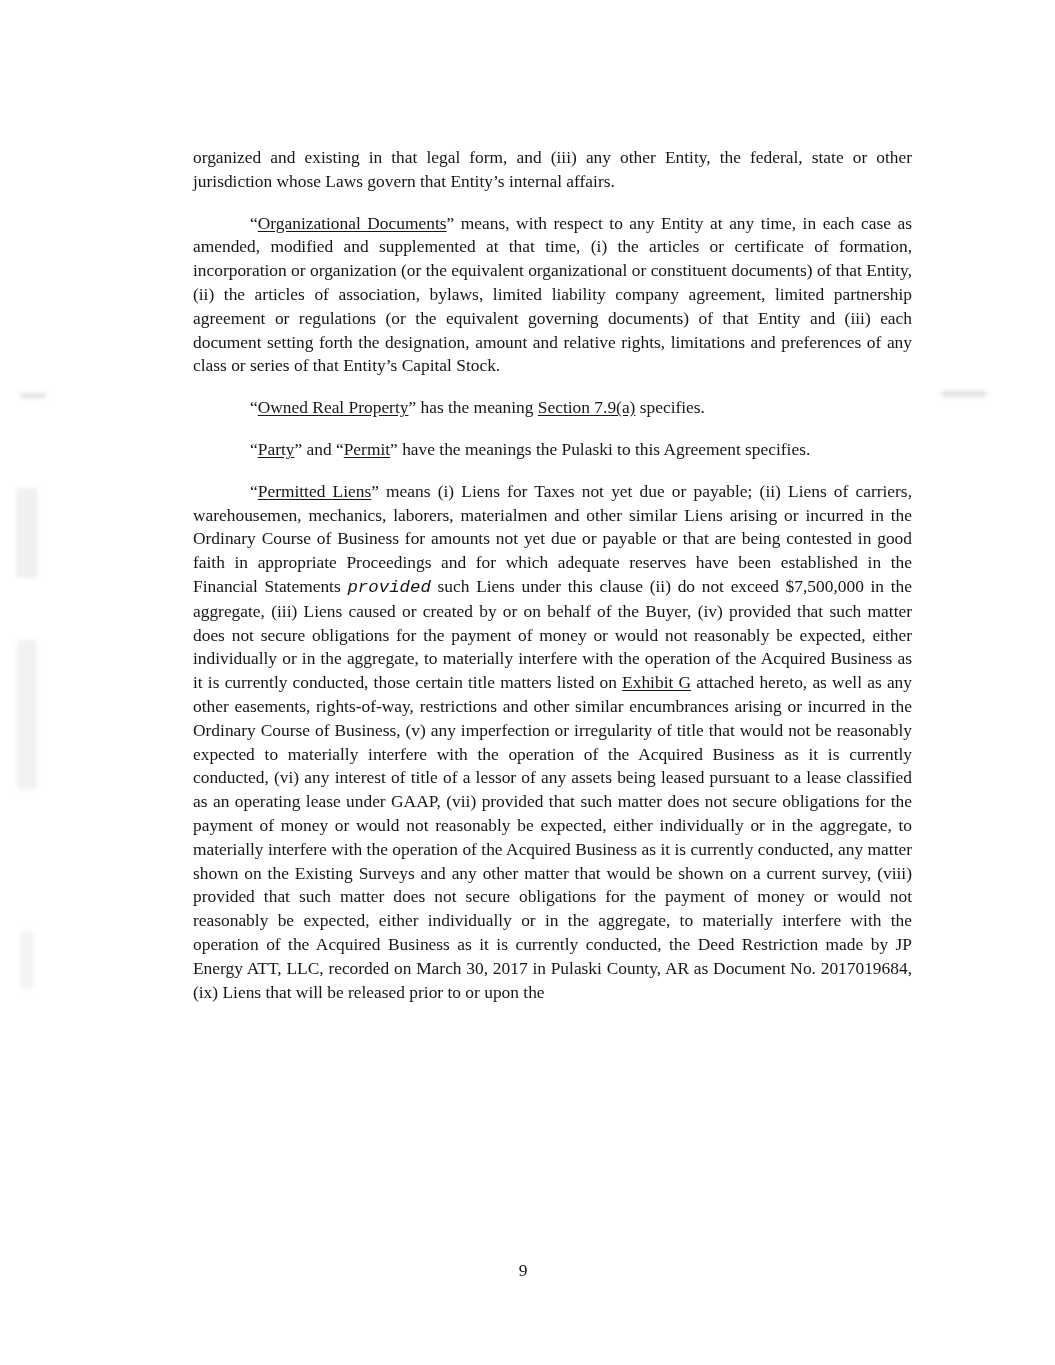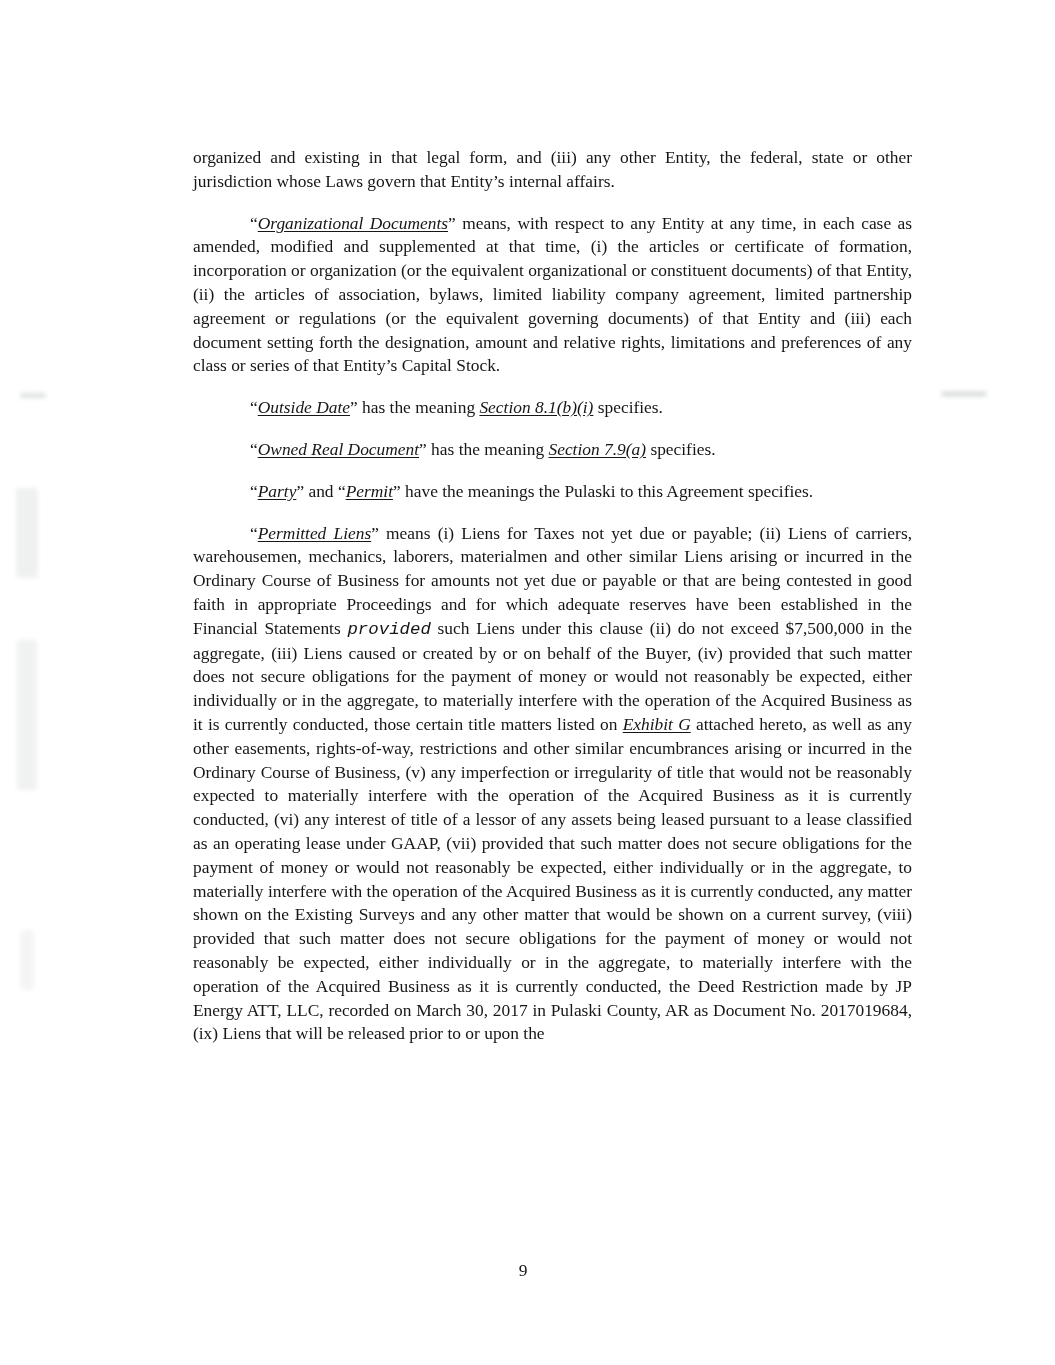--- a/index.html
+++ b/index.html
@@ -28,21 +28,21 @@
     hyphens: none;
   }
   .para {
     margin: 0 0 18px 0;
     padding: 0;
   }
   .para.indent {
     text-indent: 57px;
   }
   .para span { white-space: pre-wrap; }
-  .underline { text-decoration: underline; text-underline-offset: 2px; font-style: italic; }
+  .underline { text-decoration: underline; text-underline-offset: 2px; }
   .italic { font-style: italic; font-family: Liberation Mono, monospace; }
   .page-number {
     position: absolute;
     left: 193px;
     top: 1260px;
     width: 660px;
     text-align: center;
     font-size: 17.4px;
   }
   
@@ -65,20 +65,19 @@
 <div class="page">
   <div class="artifact a1"></div>
   <div class="artifact a2"></div>
   <div class="artifact a3"></div>
   <div class="artifact a4"></div>
   <div class="artifact a5"></div>
 
   <div class="text-block">
       <p class="para"><span>organized and existing in that legal form, and (iii) any other Entity, the federal, state or other jurisdiction whose Laws govern that Entity’s internal affairs.</span></p>
       <p class="para indent"><span>“</span><span class="underline">Organizational Documents</span><span>” means, with respect to any Entity at any time, in each case as amended, modified and supplemented at that time, (i) the articles or certificate of formation, incorporation or organization (or the equivalent organizational or constituent documents) of that Entity, (ii) the articles of association, bylaws, limited liability company agreement, limited partnership agreement or regulations (or the equivalent governing documents) of that Entity and (iii) each document setting forth the designation, amount and relative rights, limitations and preferences of any class or series of that Entity’s Capital Stock.</span></p>
-      <p class="para indent"><span>“</span><span class="underline">Outside Date</span><span>” has the meaning </span><span class="underline">Section 8.1(b)(i)</span><span> specifies.</span></p>
-      <p class="para indent"><span>“</span><span class="underline">Owned Real Document</span><span>” has the meaning </span><span class="underline">Section 7.9(a)</span><span> specifies.</span></p>
+      <p class="para indent"><span>“</span><span class="underline">Owned Real Property</span><span>” has the meaning </span><span class="underline">Section 7.9(a)</span><span> specifies.</span></p>
       <p class="para indent"><span>“</span><span class="underline">Party</span><span>” and “</span><span class="underline">Permit</span><span>” have the meanings the Pulaski to this Agreement specifies.</span></p>
       <p class="para indent"><span>“</span><span class="underline">Permitted Liens</span><span>” means (i) Liens for Taxes not yet due or payable; (ii) Liens of carriers, warehousemen, mechanics, laborers, materialmen and other similar Liens arising or incurred in the Ordinary Course of Business for amounts not yet due or payable or that are being contested in good faith in appropriate Proceedings and for which adequate reserves have been established in the Financial Statements </span><span class="italic">provided</span><span> such Liens under this clause (ii) do not exceed $7,500,000 in the aggregate, (iii) Liens caused or created by or on behalf of the Buyer, (iv) provided that such matter does not secure obligations for the payment of money or would not reasonably be expected, either individually or in the aggregate, to materially interfere with the operation of the Acquired Business as it is currently conducted, those certain title matters listed on </span><span class="underline">Exhibit G</span><span> attached hereto, as well as any other easements, rights-of-way, restrictions and other similar encumbrances arising or incurred in the Ordinary Course of Business, (v) any imperfection or irregularity of title that would not be reasonably expected to materially interfere with the operation of the Acquired Business as it is currently conducted, (vi) any interest of title of a lessor of any assets being leased pursuant to a lease classified as an operating lease under GAAP, (vii) provided that such matter does not secure obligations for the payment of money or would not reasonably be expected, either individually or in the aggregate, to materially interfere with the operation of the Acquired Business as it is currently conducted, any matter shown on the Existing Surveys and any other matter that would be shown on a current survey, (viii) provided that such matter does not secure obligations for the payment of money or would not reasonably be expected, either individually or in the aggregate, to materially interfere with the operation of the Acquired Business as it is currently conducted, the Deed Restriction made by JP Energy ATT, LLC, recorded on March 30, 2017 in Pulaski County, AR as Document No. 2017019684, (ix) Liens that will be released prior to or upon the</span></p>
     </div>
 
   <div class="page-number">9</div>
 </div>
 
 </body></html>

